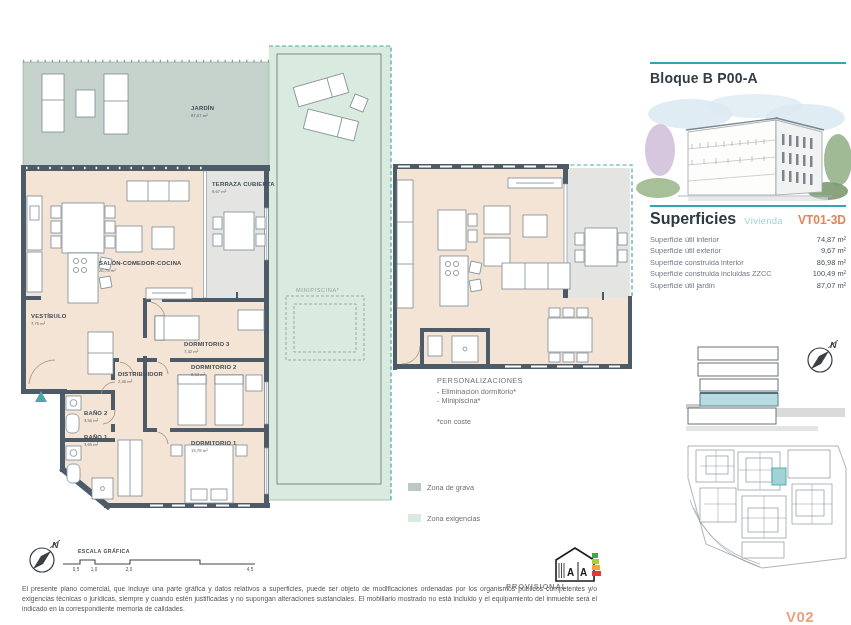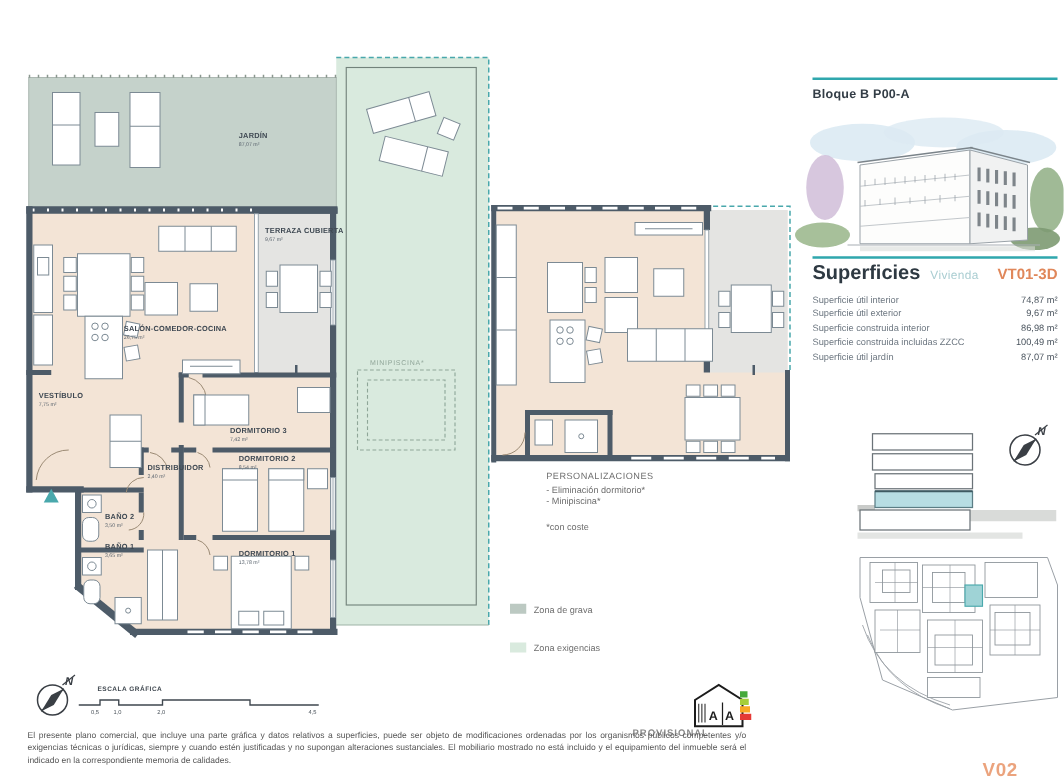--- a/index.html
+++ b/index.html
@@ -10,21 +10,21 @@
   
   .rm{font-family:"Liberation Sans",sans-serif;font-size:5.9px;font-weight:bold;fill:#3e4852;letter-spacing:.2px;}
   .ar{font-family:"Liberation Sans",sans-serif;font-size:4.2px;fill:#5a646e;}
   .mini{font-family:"Liberation Sans",sans-serif;font-size:5.6px;fill:#92a79a;letter-spacing:.6px;}
   .tick{font-family:"Liberation Sans",sans-serif;font-size:4.6px;fill:#4a525a;}
   .scaletitle{font-family:"Liberation Sans",sans-serif;font-size:5.2px;font-weight:bold;fill:#3f474f;letter-spacing:.4px;}
   .nletter{font-family:"Liberation Sans",sans-serif;font-size:9px;font-style:italic;font-weight:bold;fill:#3a3f45;}
   .eletter{font-family:"Liberation Sans",sans-serif;font-size:10px;font-weight:bold;fill:#1c1c1c;}
   
   .rule{background:#2fa7ad;height:2px;width:196px;left:650px;}
-  .block-title{left:650px;top:70px;font-size:10px;font-weight:bold;color:#333d46;letter-spacing:.2px;}
+  .block-title{left:650px;top:70px;font-size:14px;font-weight:bold;color:#333d46;letter-spacing:.2px;}
   .sup-head{left:650px;top:210px;width:196px;display:flex;align-items:baseline;}
   .sup-title{font-size:16px;font-weight:bold;color:#2e3942;}
   .sup-sub{font-size:9.5px;color:#a9cdd1;margin-left:8px;letter-spacing:.3px;}
   .sup-code{font-size:12px;font-weight:bold;color:#e0875a;margin-left:auto;}
   .sup-table{left:650px;top:234px;width:196px;}
   .sup-row{display:flex;justify-content:space-between;font-size:7.4px;color:#6d7781;line-height:11.4px;gap:10px;}
   .sup-row .v{color:#49535d;}
   .version{left:786px;top:608px;font-size:15px;font-weight:bold;color:#eba37d;letter-spacing:.5px;}
   
   .pers{left:390px;top:376px;font-size:7.3px;color:#6f6f6f;line-height:9px;margin-left:47px;}

